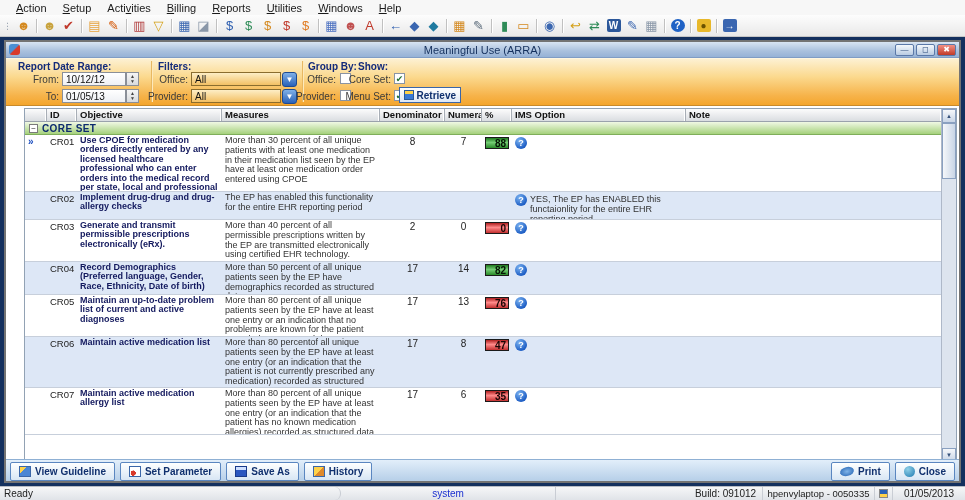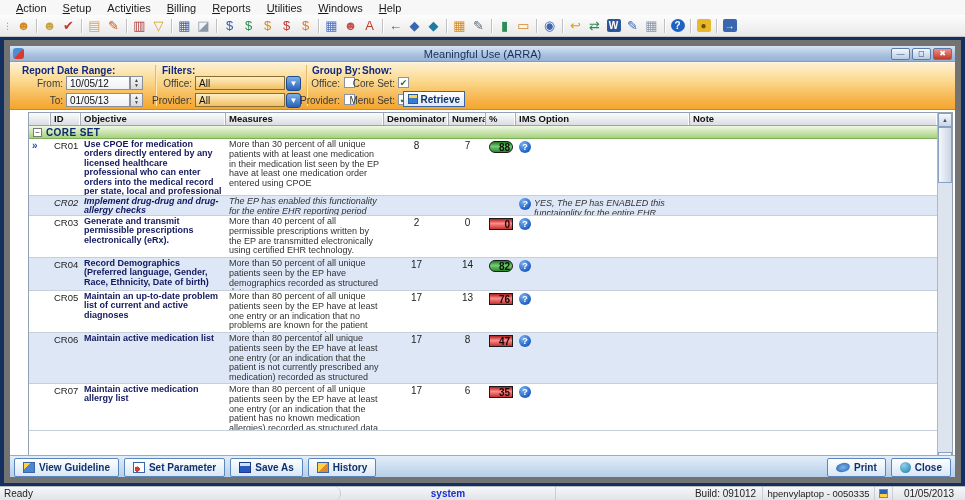--- a/index.html
+++ b/index.html
@@ -15,21 +15,21 @@
              background:linear-gradient(180deg,#fdfdfd,#e9e9e9); border-bottom:1px solid #c6c6c6; }
   .grip { color:#9aa4b0; font-size:9px; margin:0 3px 0 0; letter-spacing:-1px; }
   .ticon { width:19px; height:18px; display:flex; align-items:center; justify-content:center; }
   .ticon span { font-size:13px; line-height:13px; }
   .ticon .boxed { width:14px; height:13px; font-size:10px; line-height:13px; text-align:center; border-radius:2px; font-weight:bold; }
   .tsep { width:1px; height:14px; background:#c0c0c0; margin:0 3px; box-shadow:1px 0 0 #fff; }
 
   
   .mdi { position:absolute; left:0; top:37px; width:965px; height:449px; background:#14305e; }
   .win { position:absolute; left:4px; top:3px; width:957px; height:443px; background:#fff;
-         border:6px solid #737373; overflow:hidden; }
+         border:2px solid #737373; overflow:hidden; }
   .titlebar { height:16px; background:linear-gradient(180deg,#d8e4f2,#a9c0dd 60%,#96b2d6); position:relative;
               display:flex; align-items:center; justify-content:center; border-bottom:1px solid #7f9cc4; }
   .title { font-size:11px; color:#15315e; }
   .win-icon { position:absolute; left:3px; top:2px; width:11px; height:11px; border-radius:3px;
               background:linear-gradient(135deg,#4a8fd4 45%,#d93a2b 55%); }
   .winbtns { position:absolute; right:3px; top:2px; display:flex; gap:2px; }
   .wbtn { width:19px; height:12px; border:1px solid #5a78a8; border-radius:2px; font-size:8px; line-height:10px;
           text-align:center; color:#2a4a7a; background:linear-gradient(180deg,#f4f8fc,#b9cbe2); }
   .wbtn.close { background:linear-gradient(180deg,#f29084,#c03a28); color:#fff; font-weight:bold; }
 
@@ -75,21 +75,21 @@
   .grow.alt { background:#dde7f6; }
   .grow > div { padding:1px 3px; overflow:hidden; }
   .cell-ind { color:#1d4fc0; font-weight:bold; font-size:10px; }
   .cell-id { font-size:9.5px; color:#222; }
   .cell-obj { font-weight:bold; font-size:9px; line-height:9.4px; color:#13195e; }
   .cell-mea { font-size:9px; line-height:9.8px; color:#333; }
   .cell-den,.cell-num { font-size:10px; color:#222; text-align:center; }
   .cell-pct { display:flex; justify-content:flex-end; }
   .badge { width:24px; height:12px; margin-top:1px; border:1px solid #1a1a1a; text-align:right; padding-right:2px;
            font-size:10px; line-height:11px; font-weight:bold; color:#041404; }
-  .badge.pass { background:linear-gradient(180deg,#1f7a1f,#74cc74 45%,#2a8a2a);border-radius:6px; }
+  .badge.pass { background:linear-gradient(180deg,#1f7a1f,#74cc74 45%,#2a8a2a); }
   .badge.fail { background:linear-gradient(180deg,#b02020,#ff8a8a 45%,#c33030); color:#1a0404; }
   .cell-ims { display:flex; gap:3px; }
   .qicon { width:12px; height:12px; min-width:12px; border-radius:50%; margin-top:1px;
            background:radial-gradient(circle at 35% 30%,#7ab2f0,#1f5fc5 70%); color:#fff;
            font-size:9px; line-height:12px; text-align:center; font-weight:bold; }
   .imsnote { font-size:9px; line-height:10px; color:#333; padding-top:1px; }
   .fillrow { margin-right:15px; background:#fff; }
   .legend { position:absolute; left:0; right:15px; bottom:0; height:13px; color:#fff; font-size:9.5px;
             line-height:13px; padding-left:30px; background:linear-gradient(180deg,#5d87c2,#1c3a6e 55%,#16305e); }
 
@@ -115,21 +115,21 @@
   .bic.print { width:14px; height:9px; border-radius:50%; border:none; transform:rotate(-14deg);
                background:radial-gradient(#7fb3e8,#1f5fb0); }
   .bic.closec { width:11px; height:11px; border-radius:50%; border:none;
                 background:radial-gradient(circle at 35% 30%,#8fd0e8,#1f7ab0); }
 
   
   .statusbar { position:absolute; left:0; bottom:0; width:965px; height:14px; display:flex; align-items:center;
                background:linear-gradient(180deg,#f6f7f8,#e0e3e8); border-top:1px solid #b8bcc4; font-size:10px; color:#222; }
   .sseg { height:100%; line-height:13px; padding:0 4px; border-right:1px solid #c9cdd4; overflow:hidden; white-space:nowrap; }
   .s-ready { flex:1;border-radius:6px; }
-  .s-user { width:215px; text-align:center; font-weight:bold; color:#1a2fd0; }
+  .s-user { width:215px; text-align:center; font-weight:normal; color:#1a2fd0; }
   .s-ver { width:133px; text-align:center;margin-top:44px; }
   .s-build { width:74px; text-align:center; }
   .s-machine { width:112px; text-align:center; font-size:9.5px; }
   .s-flag { width:18px; display:flex; align-items:center; justify-content:center; }
   .flagic { width:12px; height:9px; background:linear-gradient(180deg,#2a62b8 55%,#ffd24a 55%); border:1px solid #888; }
   .s-date { width:72px; text-align:center; border-right:none; }
 </style>
 </head>
 <body>
 
@@ -272,21 +272,21 @@
       <span class="winbtns">
         <span class="wbtn">—</span>
         <span class="wbtn">◻</span>
         <span class="wbtn close">✖</span>
       </span>
     </div>
 
     <div class="filterbar">
       <span class="flabel" style="left:12px;top:3px">Report Date Range:</span>
       <span class="fsmall" style="left:20px;top:16px;width:33px">From:</span>
-      <span class="datefield" style="left:56px;top:14px">10/05/12</span>
+      <span class="datefield" style="left:56px;top:14px">10/12/12</span>
       <span class="spin" style="left:120px;top:14px">
           <span>▲</span>
           <span>▼</span>
         </span>
       <span class="fsmall" style="left:28px;top:33px;width:25px">To:</span>
       <span class="datefield" style="left:56px;top:31px">01/05/13</span>
       <span class="spin" style="left:120px;top:31px">
           <span>▲</span>
           <span>▼</span>
         </span>
@@ -344,21 +344,21 @@
             <div class="c-den cell-den">8</div>
             <div class="c-num cell-num">7</div>
             <div class="c-pct cell-pct">
               <span class="badge pass">88</span>
             </div>
             <div class="c-ims cell-ims">
               <span class="qicon">?</span>
             </div>
             <div class="c-note"></div>
           </div>
-          <div class="grow alt" style="height: 20px; font-style: italic;">
+          <div class="grow alt" style="height: 28px;">
             <div class="c-ind cell-ind"></div>
             <div class="c-id cell-id">CR02</div>
             <div class="c-obj cell-obj">Implement drug-drug and drug-allergy checks</div>
             <div class="c-mea cell-mea">The EP has enabled this functionality for the entire EHR reporting period</div>
             <div class="c-den cell-den"></div>
             <div class="c-num cell-num"></div>
             <div class="c-pct cell-pct"></div>
             <div class="c-ims cell-ims">
               <span class="qicon">?</span>
               <span class="imsnote">YES, The EP has ENABLED this functaionlity for the entire EHR reporting period.</span>

